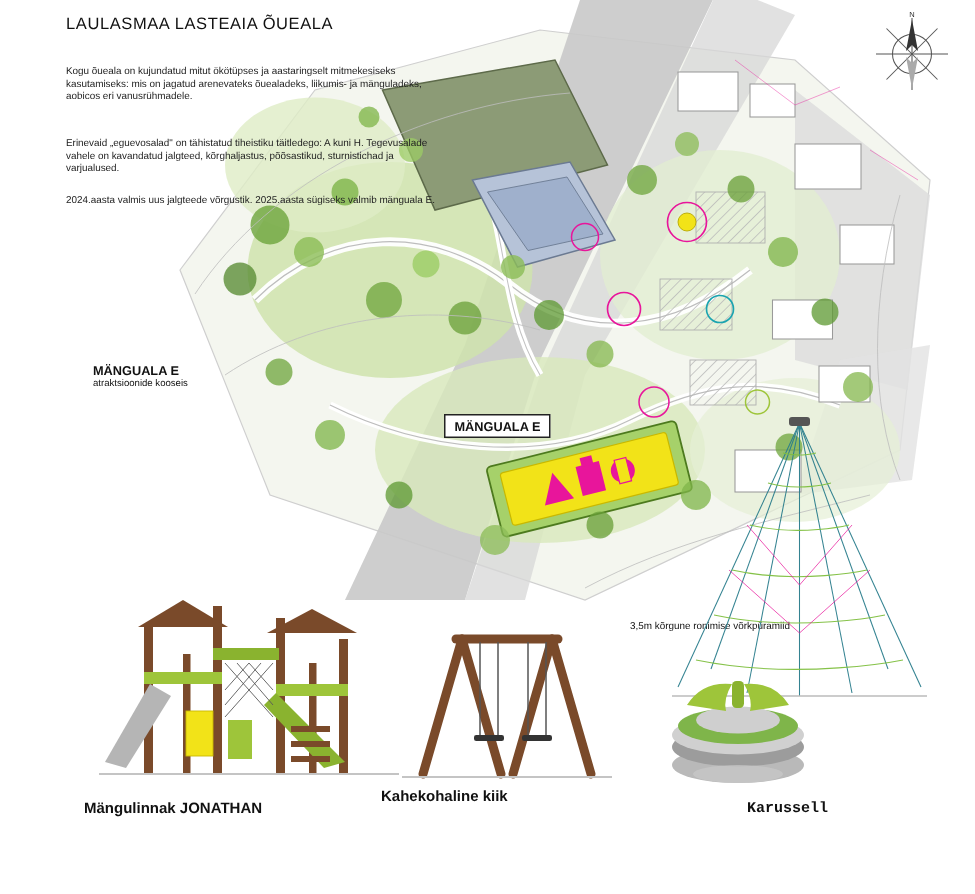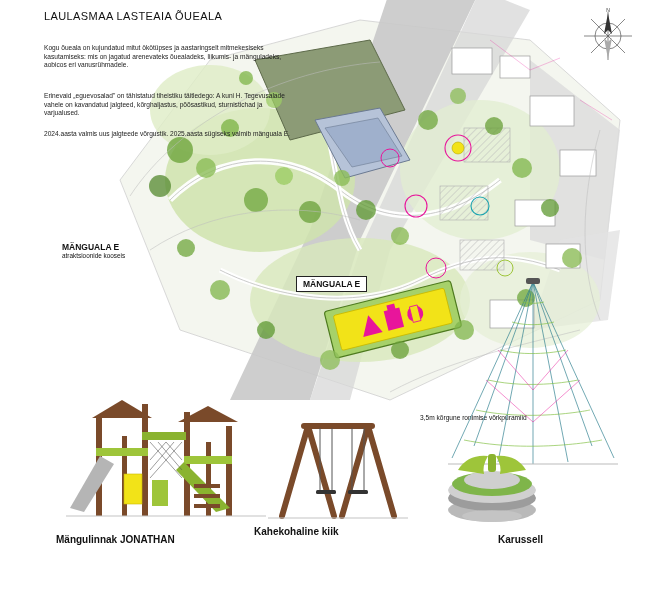--- a/index.html
+++ b/index.html
@@ -287,15 +287,15 @@
       <ellipse cx="60" cy="40" rx="28" ry="9" fill="#cfcfcf"></ellipse>
       <path d="M26,30 q10,-16 30,-14 q-6,10 -4,18 z" fill="#9ec53a"></path>
       <path d="M94,30 q-10,-16 -30,-14 q6,10 4,18 z" fill="#9ec53a"></path>
       <rect x="56" y="14" width="8" height="18" rx="3" fill="#8ab32f"></rect>
       <ellipse cx="60" cy="76" rx="30" ry="6" fill="#c9c9c9" opacity=".7"></ellipse>
     </svg>
   </div>
 
   <div class="cap" style="left:56px;top:534px;">Mängulinnak JONATHAN</div>
   <div class="cap" style="left:254px;top:526px;">Kahekohaline kiik</div>
-  <div class="cap" style="left:498px;top:534px;">Karussell</div>
+  <div class="cap" style="left:498px;top:534px;font-family:Liberation Mono, monospace;">Karussell</div>
 
 </div>
 
 </body></html>

